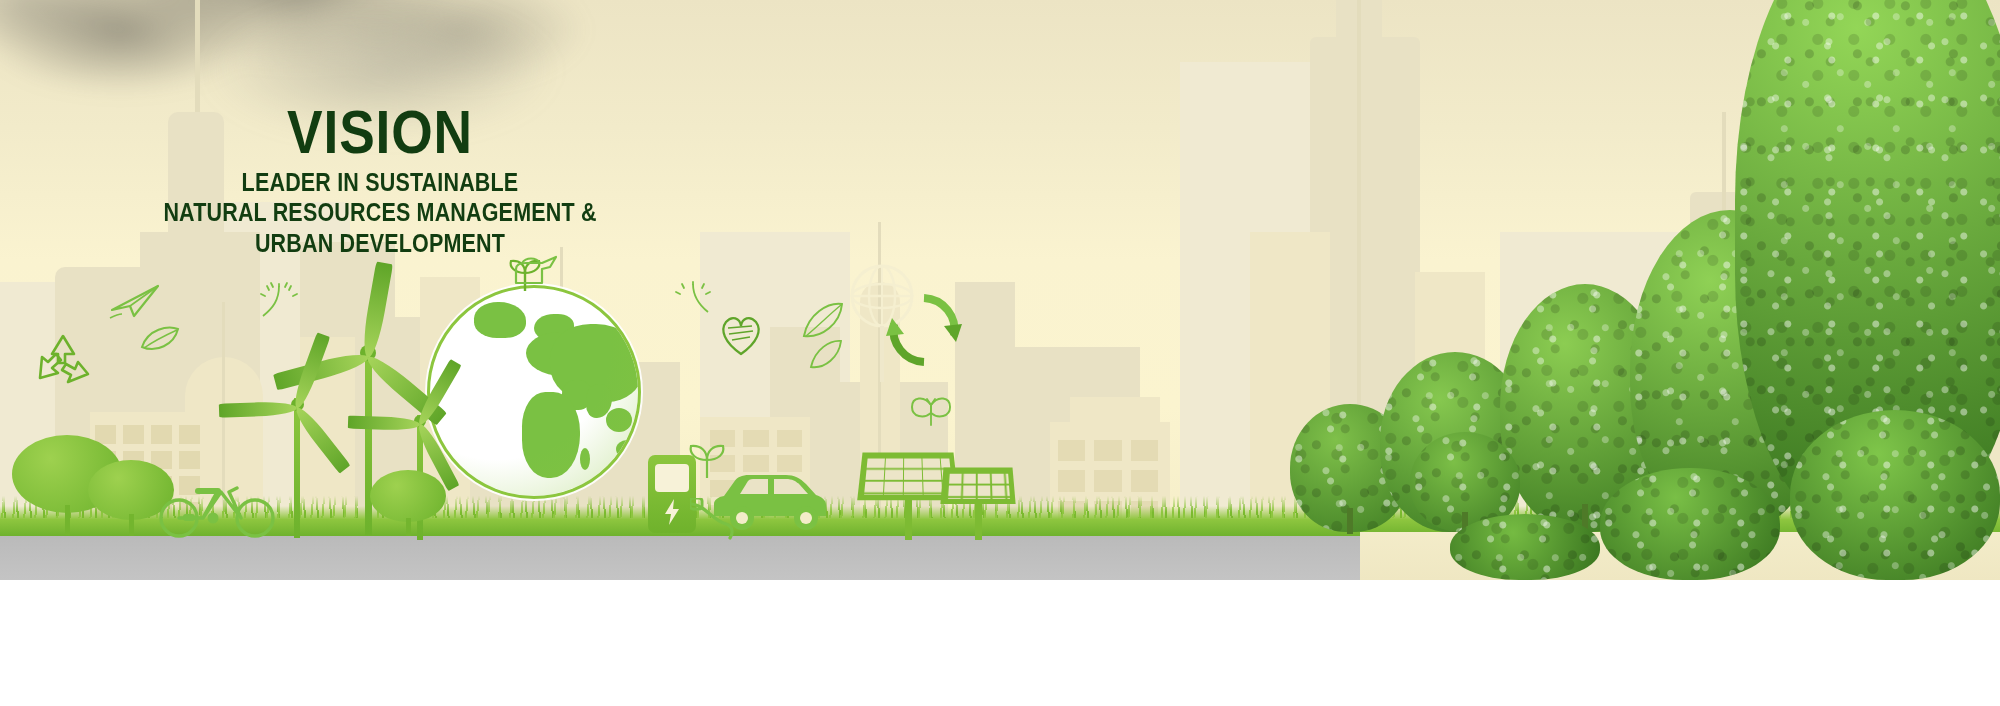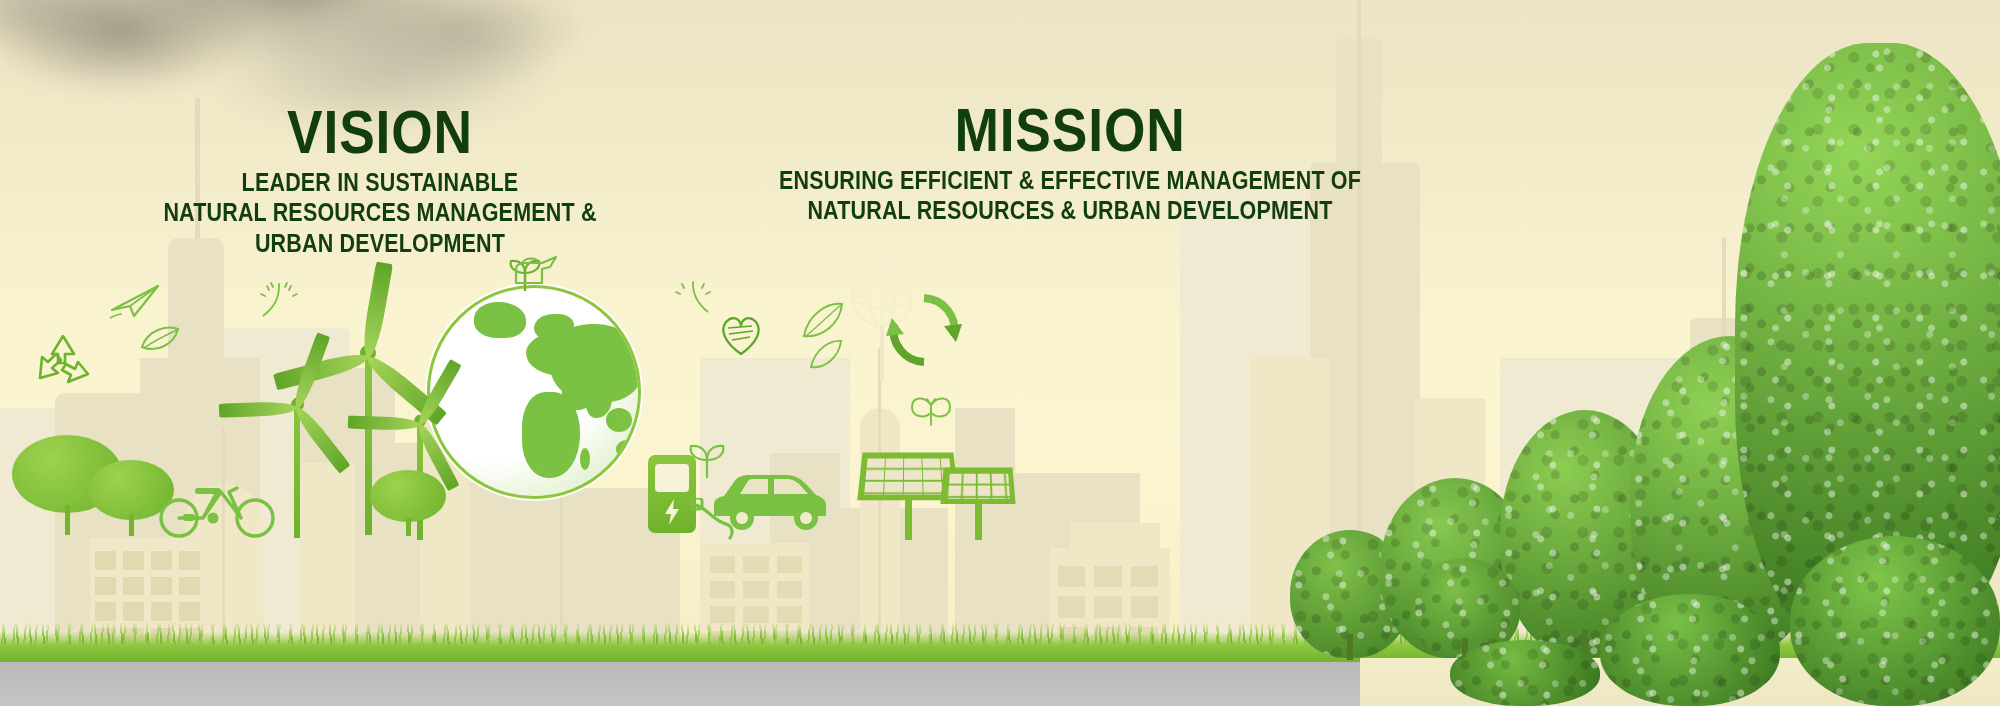--- a/index.html
+++ b/index.html
@@ -1,21 +1,21 @@
 <!DOCTYPE html>
 <html><head>
 <meta charset="utf-8">
 <title>Vision &amp; Mission Banner</title>
 <style>
   html,body{margin:0;padding:0;background:#fff;}
   body{font-family:"Liberation Sans", sans-serif;}
 
   .banner{
     position:relative;
-    width:2000px;height:706px;
+    width:2000px;height:580px;
     overflow:hidden;
     background:linear-gradient(180deg,#ece4c4 0%,#f2ebca 22%,#faf3d0 45%,#fbf4cf 70%,#f3ecc6 100%);
   }
 
   
   .smog{
     position:absolute;left:-60px;top:-120px;width:720px;height:340px;
     background:
       radial-gradient(ellipse 200px 90px at 180px 150px, rgba(90,88,80,.55), rgba(90,88,80,0) 70%),
       radial-gradient(ellipse 230px 110px at 360px 110px, rgba(110,108,98,.50), rgba(110,108,98,0) 70%),
@@ -254,25 +254,20 @@
       <i style="background:#e4dbb4"></i>
       <i style="background:#e4dbb4"></i>
   </div>
 
   <div class="txtblock" id="vision-block">
     <div class="head">VISION</div>
     <div class="sub">LEADER IN SUSTAINABLE</div>
     <div class="sub" style="margin-top:0">NATURAL RESOURCES MANAGEMENT &amp; URBAN DEVELOPMENT</div>
   </div>
 
-  <div class="txtblock" id="mission-block">
-    <div class="head">MISSION</div>
-    <div class="sub">ENSURING EFFICIENT &amp; EFFECTIVE MANAGEMENT OF</div>
-    <div class="sub" style="margin-top:0">NATURAL RESOURCES &amp; URBAN DEVELOPMENT</div>
-  </div>
 
   <div class="road"></div>
   <div class="grass"></div>
 
   <div class="globe">
     <div class="land l-green"></div>
     <div class="land l-scan"></div>
     <div class="land l-eur"></div>
     <div class="land l-asia"></div>
     <div class="land l-arab"></div>

